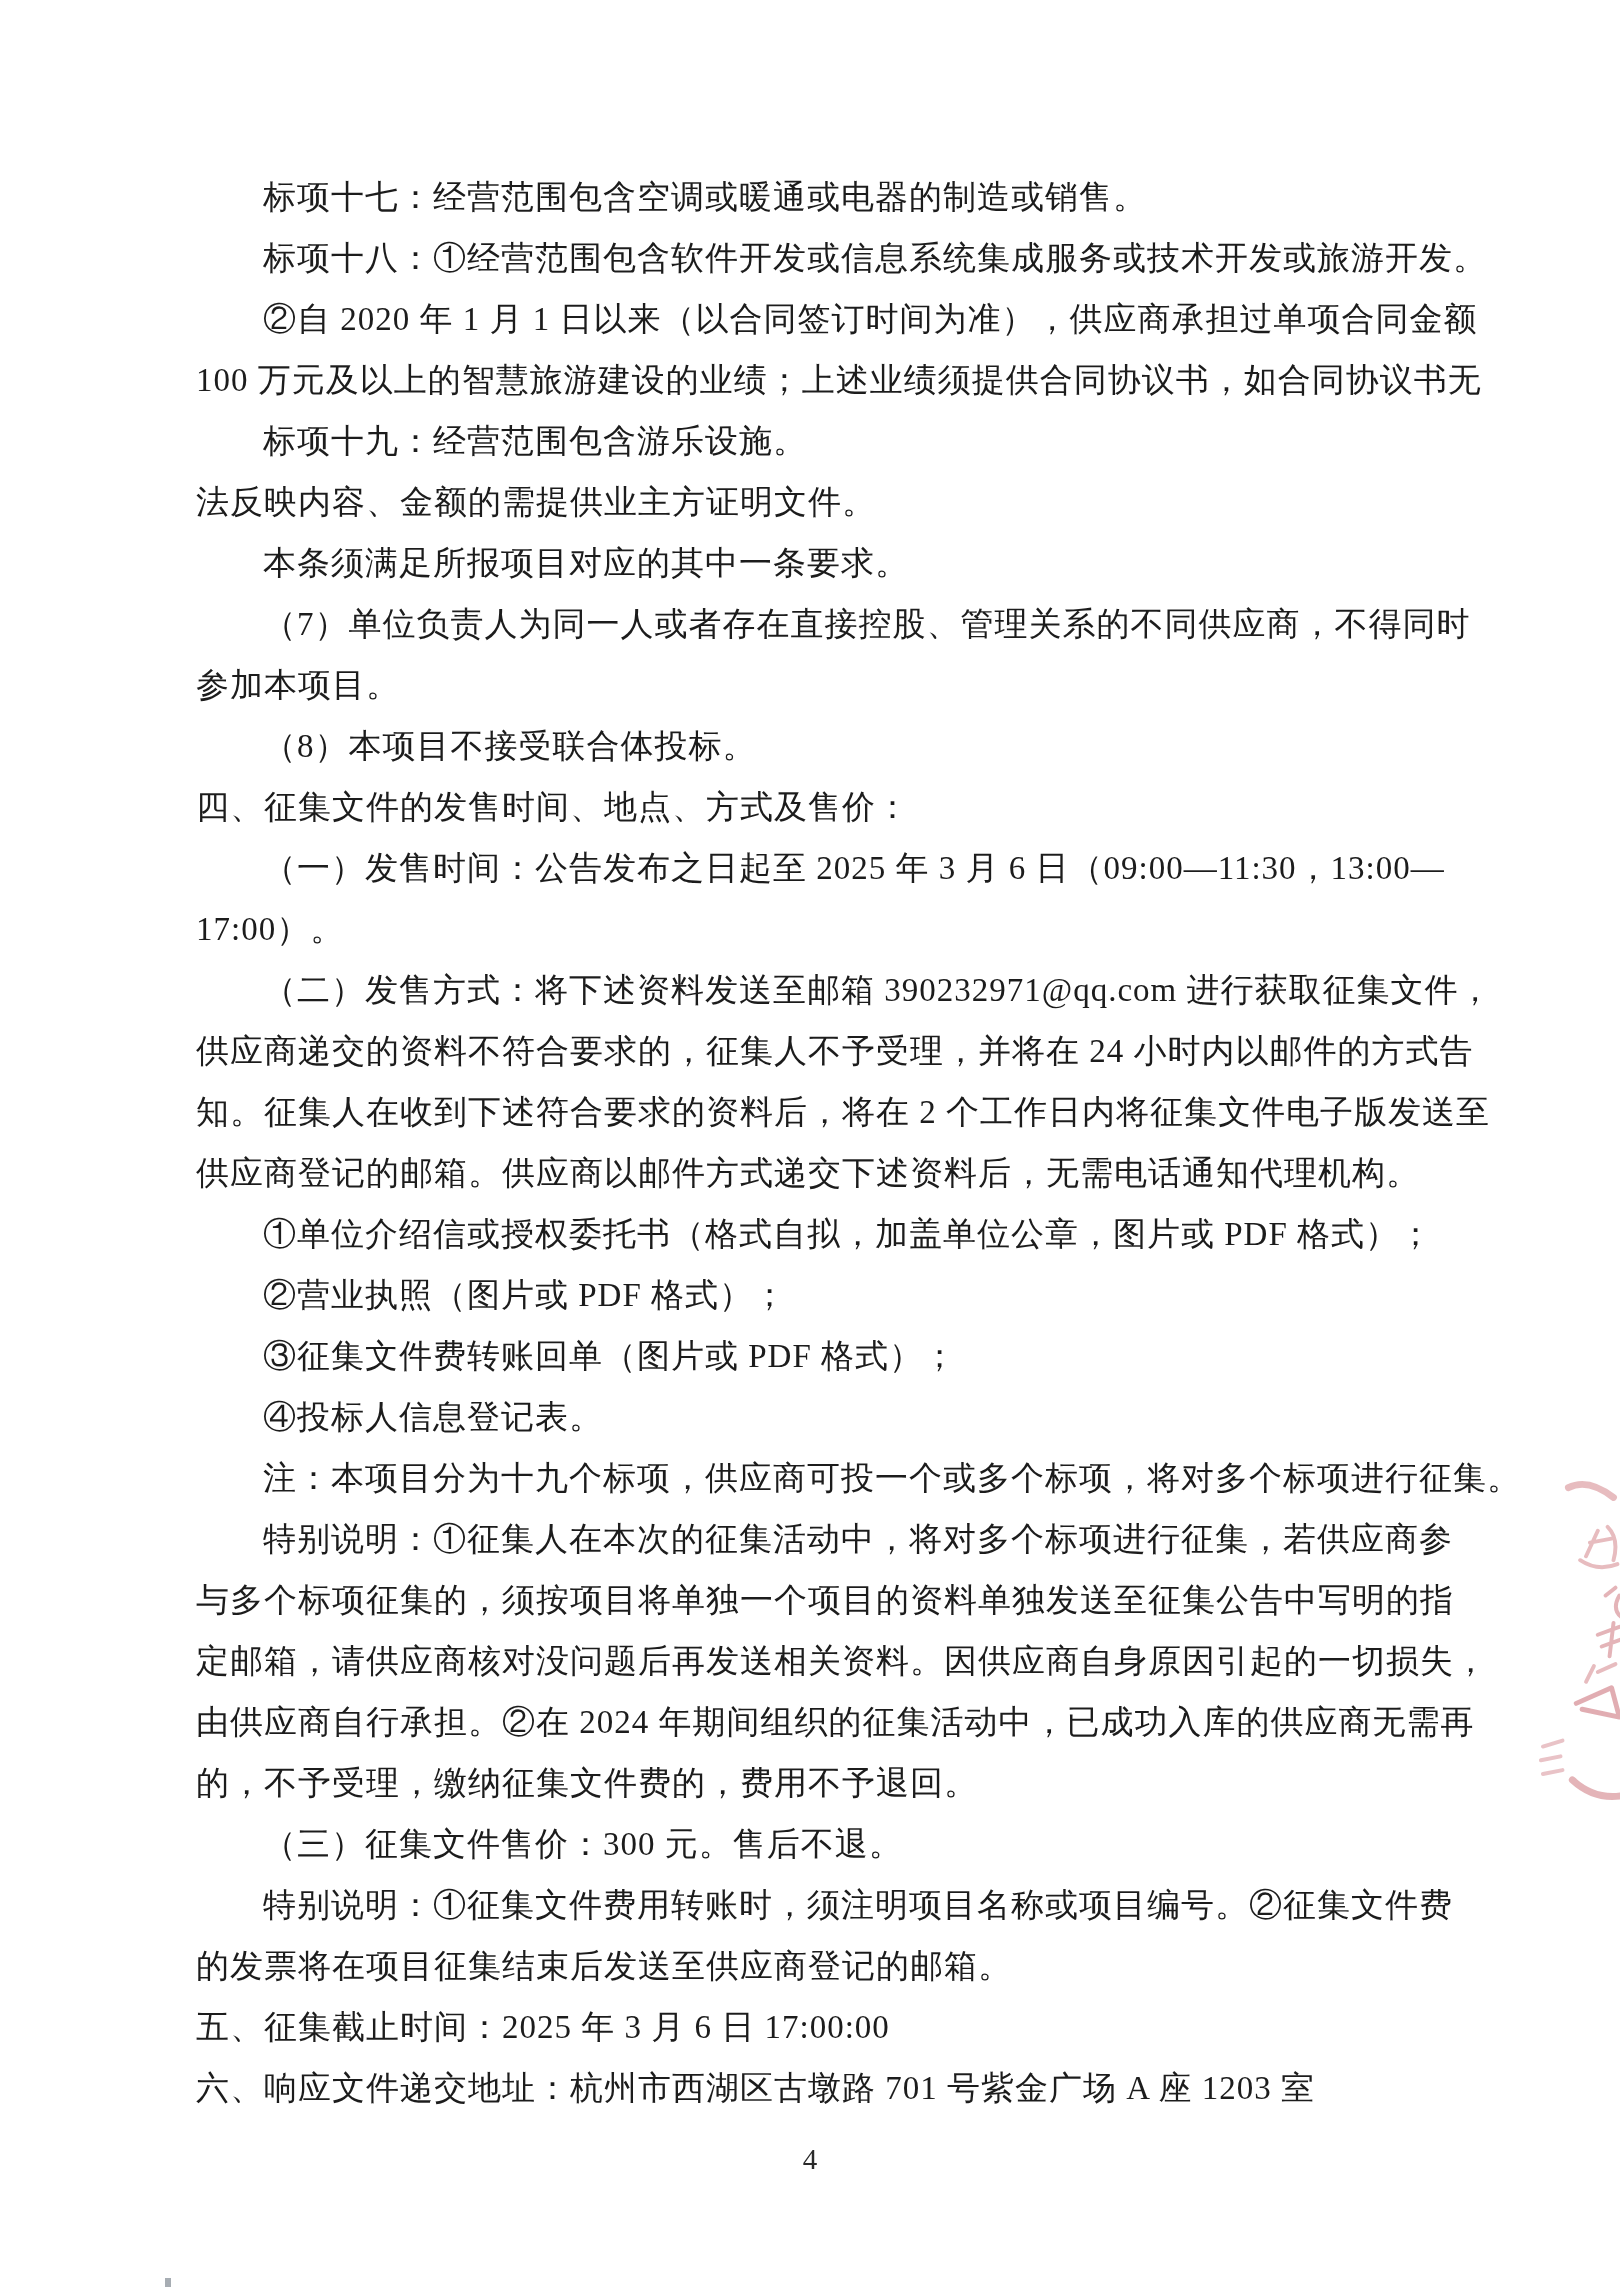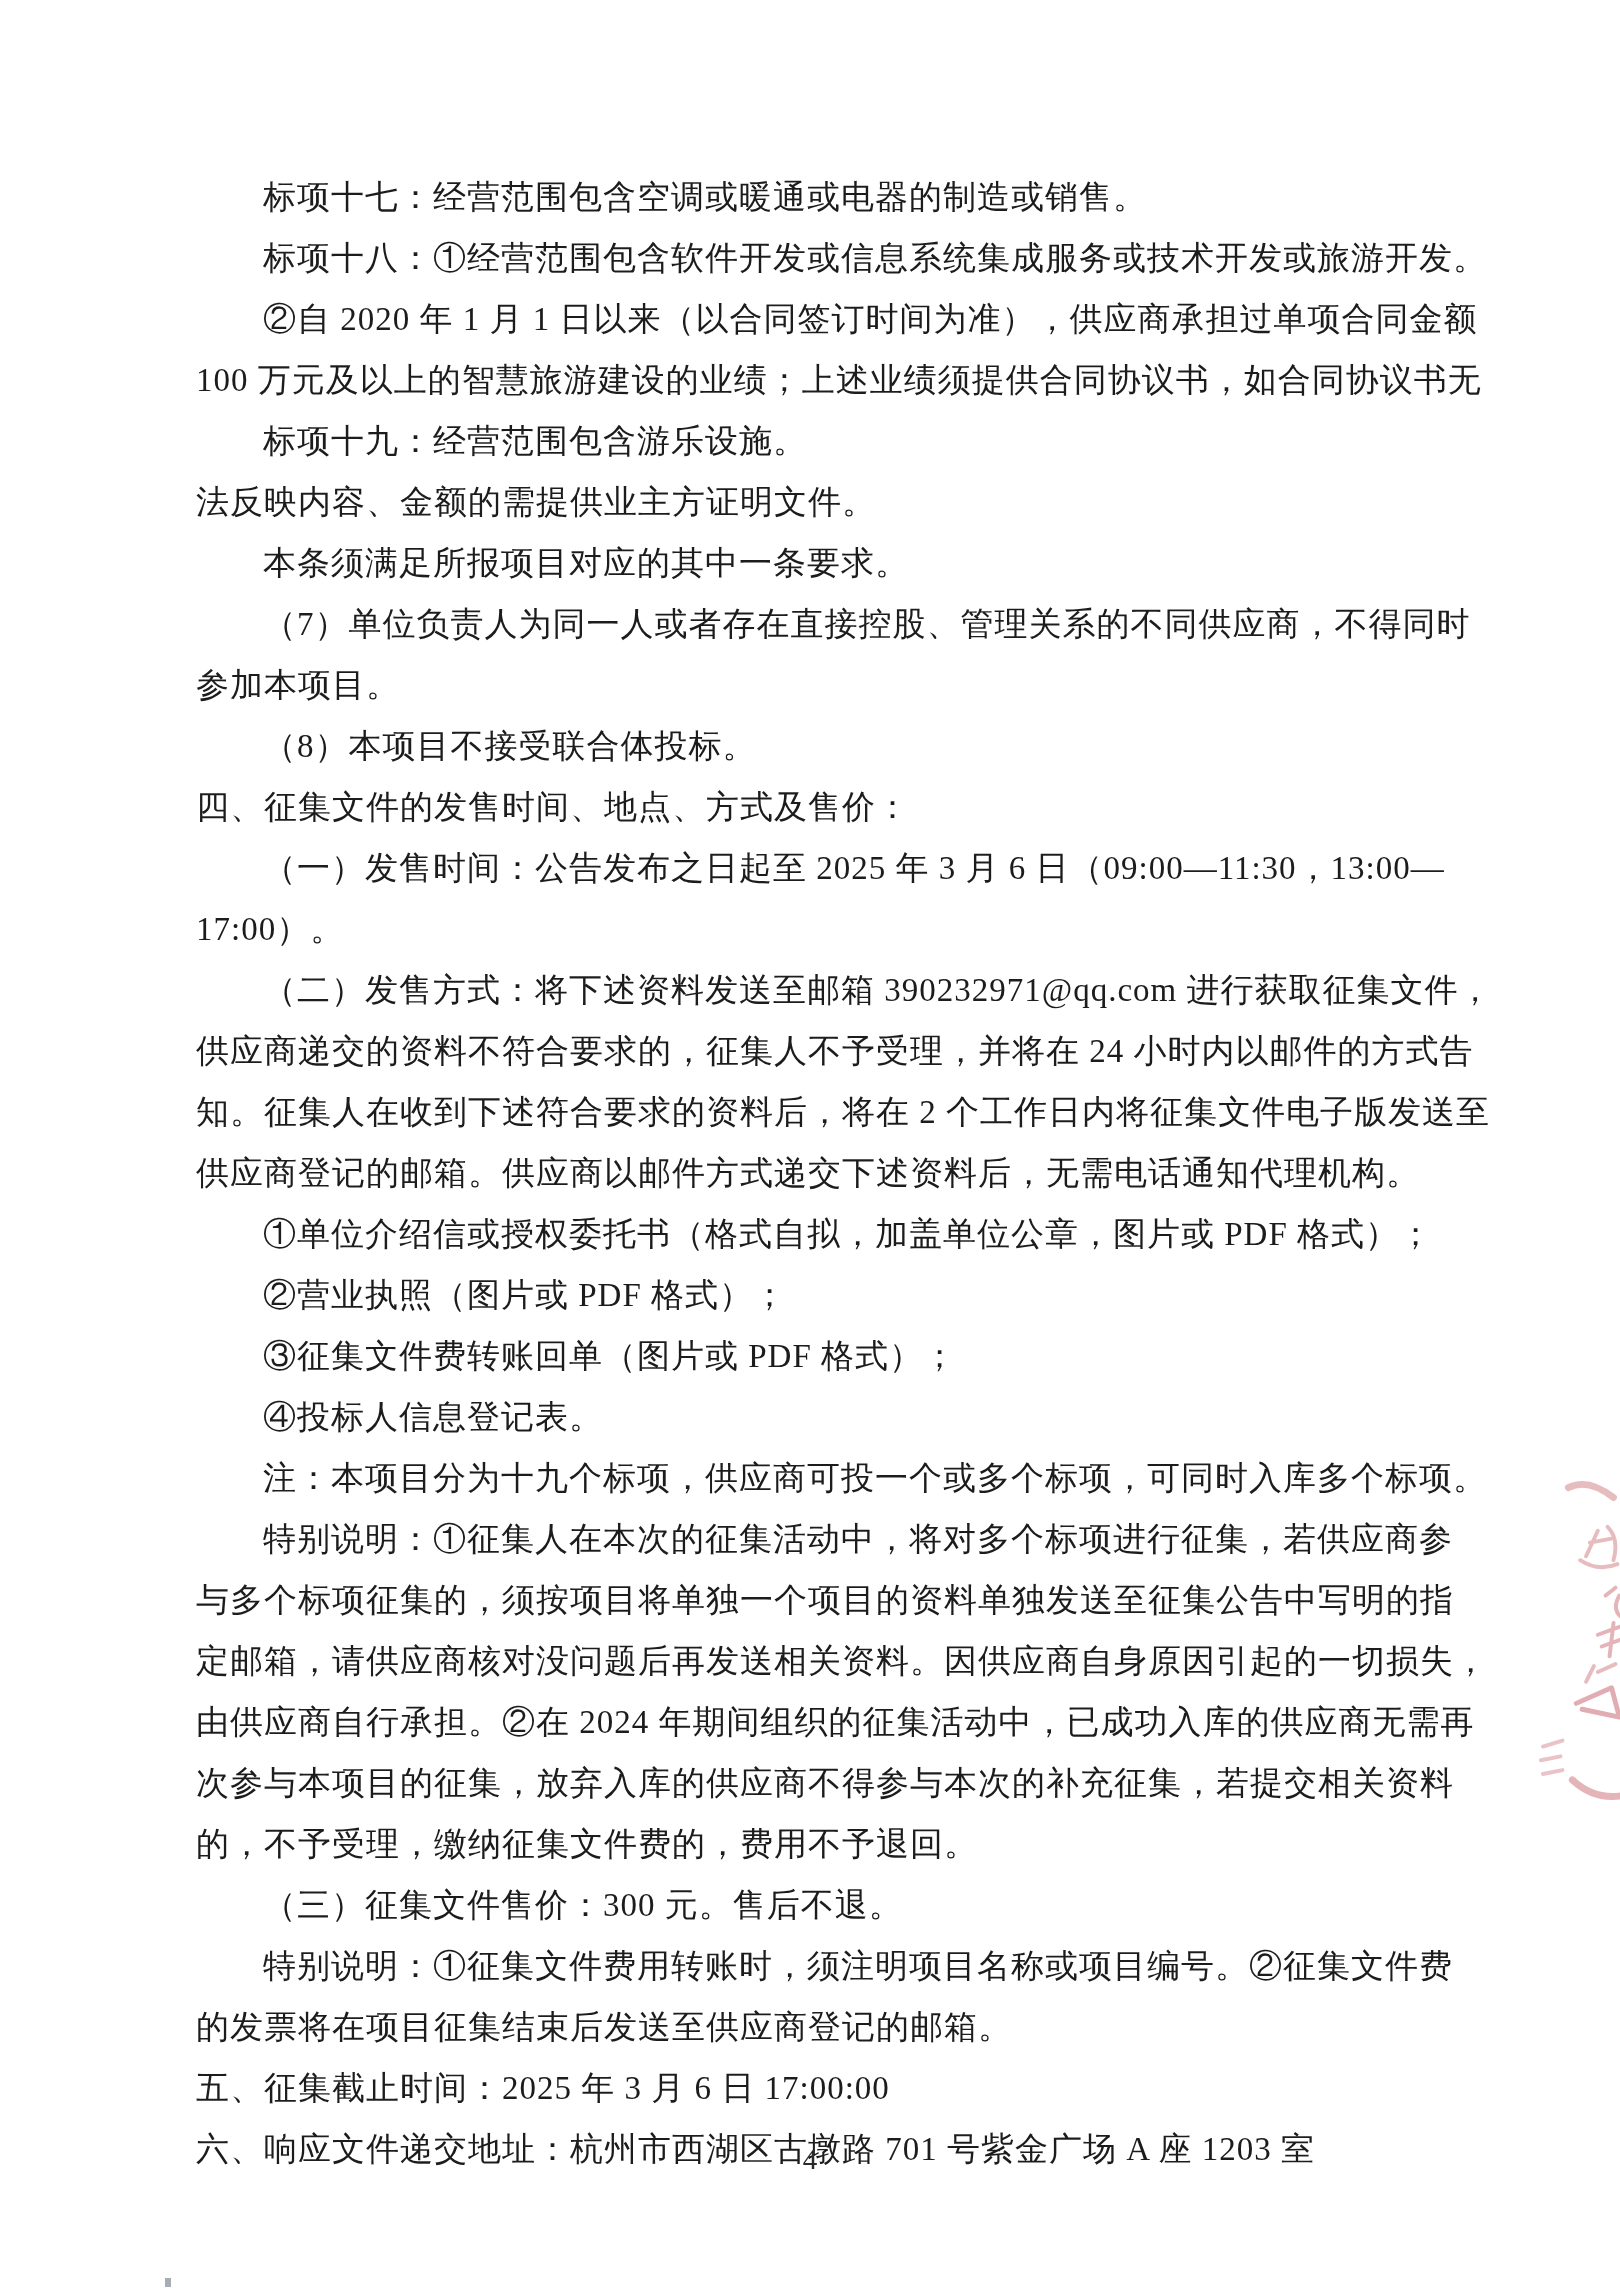--- a/index.html
+++ b/index.html
@@ -87,26 +87,25 @@
       <div class="line indent">（一）发售时间：公告发布之日起至 2025 年 3 月 6 日（09:00—11:30，13:00—</div>
       <div class="line">17:00）。</div>
       <div class="line indent">（二）发售方式：将下述资料发送至邮箱 390232971@qq.com 进行获取征集文件，</div>
       <div class="line">供应商递交的资料不符合要求的，征集人不予受理，并将在 24 小时内以邮件的方式告</div>
       <div class="line">知。征集人在收到下述符合要求的资料后，将在 2 个工作日内将征集文件电子版发送至</div>
       <div class="line">供应商登记的邮箱。供应商以邮件方式递交下述资料后，无需电话通知代理机构。</div>
       <div class="line indent">①单位介绍信或授权委托书（格式自拟，加盖单位公章，图片或 PDF 格式）；</div>
       <div class="line indent">②营业执照（图片或 PDF 格式）；</div>
       <div class="line indent">③征集文件费转账回单（图片或 PDF 格式）；</div>
       <div class="line indent">④投标人信息登记表。</div>
-      <div class="line indent">注：本项目分为十九个标项，供应商可投一个或多个标项，可同时入库多个标项。</div>
+      <div class="line indent">注：本项目分为十九个标项，供应商可投一个或多个标项，将对多个标项进行征集。</div>
       <div class="line indent">特别说明：①征集人在本次的征集活动中，将对多个标项进行征集，若供应商参</div>
       <div class="line">与多个标项征集的，须按项目将单独一个项目的资料单独发送至征集公告中写明的指</div>
       <div class="line">定邮箱，请供应商核对没问题后再发送相关资料。因供应商自身原因引起的一切损失，</div>
       <div class="line">由供应商自行承担。②在 2024 年期间组织的征集活动中，已成功入库的供应商无需再</div>
-      <div class="line">次参与本项目的征集，放弃入库的供应商不得参与本次的补充征集，若提交相关资料</div>
       <div class="line">的，不予受理，缴纳征集文件费的，费用不予退回。</div>
       <div class="line indent">（三）征集文件售价：300 元。售后不退。</div>
       <div class="line indent">特别说明：①征集文件费用转账时，须注明项目名称或项目编号。②征集文件费</div>
       <div class="line">的发票将在项目征集结束后发送至供应商登记的邮箱。</div>
       <div class="line"><span class="bold">五、征集截止时间：</span><span>2025 年 3 月 6 日 17:00:00</span></div>
       <div class="line"><span class="bold">六、响应文件递交地址：</span><span>杭州市西湖区古墩路 701 号紫金广场 A 座 1203 室</span></div>
     </div>
 
   <div class="page-number">4</div>
 

